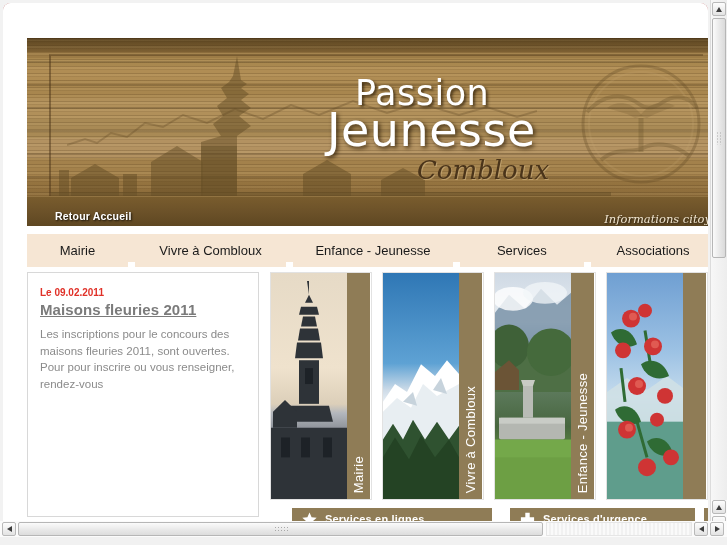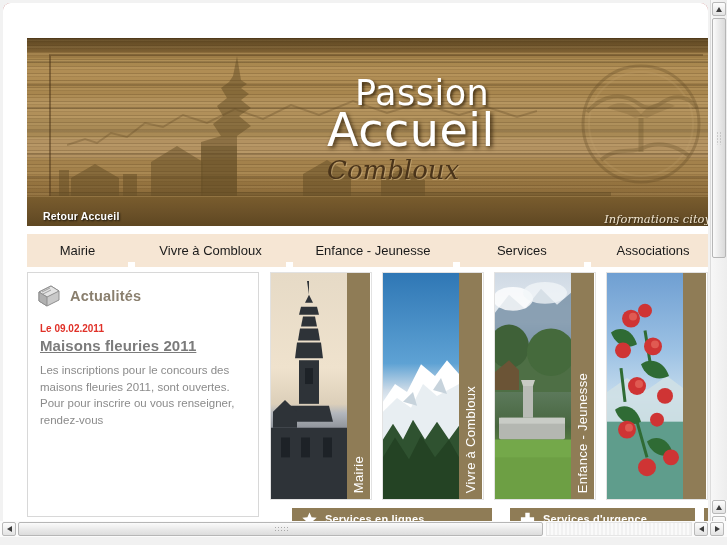--- a/index.html
+++ b/index.html
@@ -161,29 +161,29 @@
     letter-spacing: 0.5px;
     line-height: 1;
     margin-top: -4px;
     text-shadow: 2px 2px 4px rgba(40,25,5,0.8);
   }
   .logo-combloux {
     font-family: "DejaVu Serif", serif;
     font-style: italic;
     font-size: 26px;
     color: #4a341a;
-    text-align: left;
+    text-align: center;
     margin-top: 2px;
     margin-right: 8px;
     text-shadow: 1px 1px 0 rgba(205,175,125,0.65);
   }
 
   .retour-accueil {
     position: absolute;
-    left: 16px;
+    left: 28px;
     bottom: 4px;
     color: #ffffff;
     font-size: 10.5px;
     font-weight: bold;
     letter-spacing: 0.2px;
     text-shadow: 1px 1px 2px rgba(0,0,0,0.8);
     cursor: pointer;
   }
   .infos-citoyennes {
     position: absolute;
@@ -548,21 +548,21 @@
           <circle cx="64" cy="64" r="52" fill="none" stroke="#c6a572" stroke-opacity="0.35" stroke-width="2"></circle>
           <path d="M10 52 C26 34, 46 32, 62 44 C70 50, 78 48, 86 42 C98 34, 112 36, 120 48" fill="none" stroke="#5e4722" stroke-opacity="0.5" stroke-width="4"></path>
           <path d="M30 48 C40 40, 52 42, 60 50 L66 56 L58 58 L50 54" fill="#5e4722" fill-opacity="0.35"></path>
           <path d="M98 46 C88 40, 76 42, 68 50 L62 56 L70 58 L78 54" fill="#5e4722" fill-opacity="0.35"></path>
           <path d="M64 58 L64 92" stroke="#5e4722" stroke-opacity="0.5" stroke-width="5" fill="none"></path>
           <path d="M24 100 C40 86, 54 94, 66 88 C82 80, 100 86, 112 96" fill="none" stroke="#5e4722" stroke-opacity="0.5" stroke-width="4"></path>
         </svg>
 
         <div class="logo">
           <div class="logo-passion">Passion</div>
-          <div class="logo-commune">Accueil</div>
+          <div class="logo-commune">Jeunesse</div>
           <div class="logo-combloux">Combloux</div>
         </div>
 
         <div class="banner-bottomband"></div>
         <div class="retour-accueil">Retour Accueil</div>
         <div class="infos-citoyennes">Informations citoy</div>
       </div>
 
       <div class="mainnav">
         <div class="navtab nav-mairie">Mairie</div>
@@ -572,29 +572,20 @@
         <div class="navtab nav-enfance">Enfance - Jeunesse</div>
         <div class="navgap"></div>
         <div class="navtab nav-tourisme">Services</div>
         <div class="navgap"></div>
         <div class="navtab nav-assoc">Associations</div>
       </div>
 
       <div class="content">
 
         <div class="newsbox">
-          <div class="news-head">
-            <svg class="news-icon" viewBox="0 0 26 26">
-              <path d="M3 9 L15 3 L23 8 L23 17 L11 23 L3 18 Z" fill="#c9c9c9" stroke="#8f8f8f" stroke-width="1"></path>
-              <path d="M3 9 L15 3 L23 8 L11 14 Z" fill="#e4e4e4" stroke="#8f8f8f" stroke-width="1"></path>
-              <path d="M11 14 L11 23 L3 18 L3 9 Z" fill="#b0b0b0" stroke="#8f8f8f" stroke-width="1"></path>
-              <path d="M6 9 L14 5 M7 11 L15 7" stroke="#9a9a9a" stroke-width="0.9" fill="none"></path>
-            </svg>
-            <div class="news-title">Actualités</div>
-          </div>
           <div class="news-body">
             <div class="news-date">Le 09.02.2011</div>
             <div class="news-headline">Maisons fleuries 2011</div>
             <div class="news-text">Les inscriptions pour le concours des maisons fleuries 2011, sont ouvertes. Pour pour inscrire ou vous renseigner, rendez-vous</div>
           </div>
         </div>
 
         <div class="photos">
 
           <div class="photo-panel p1">

